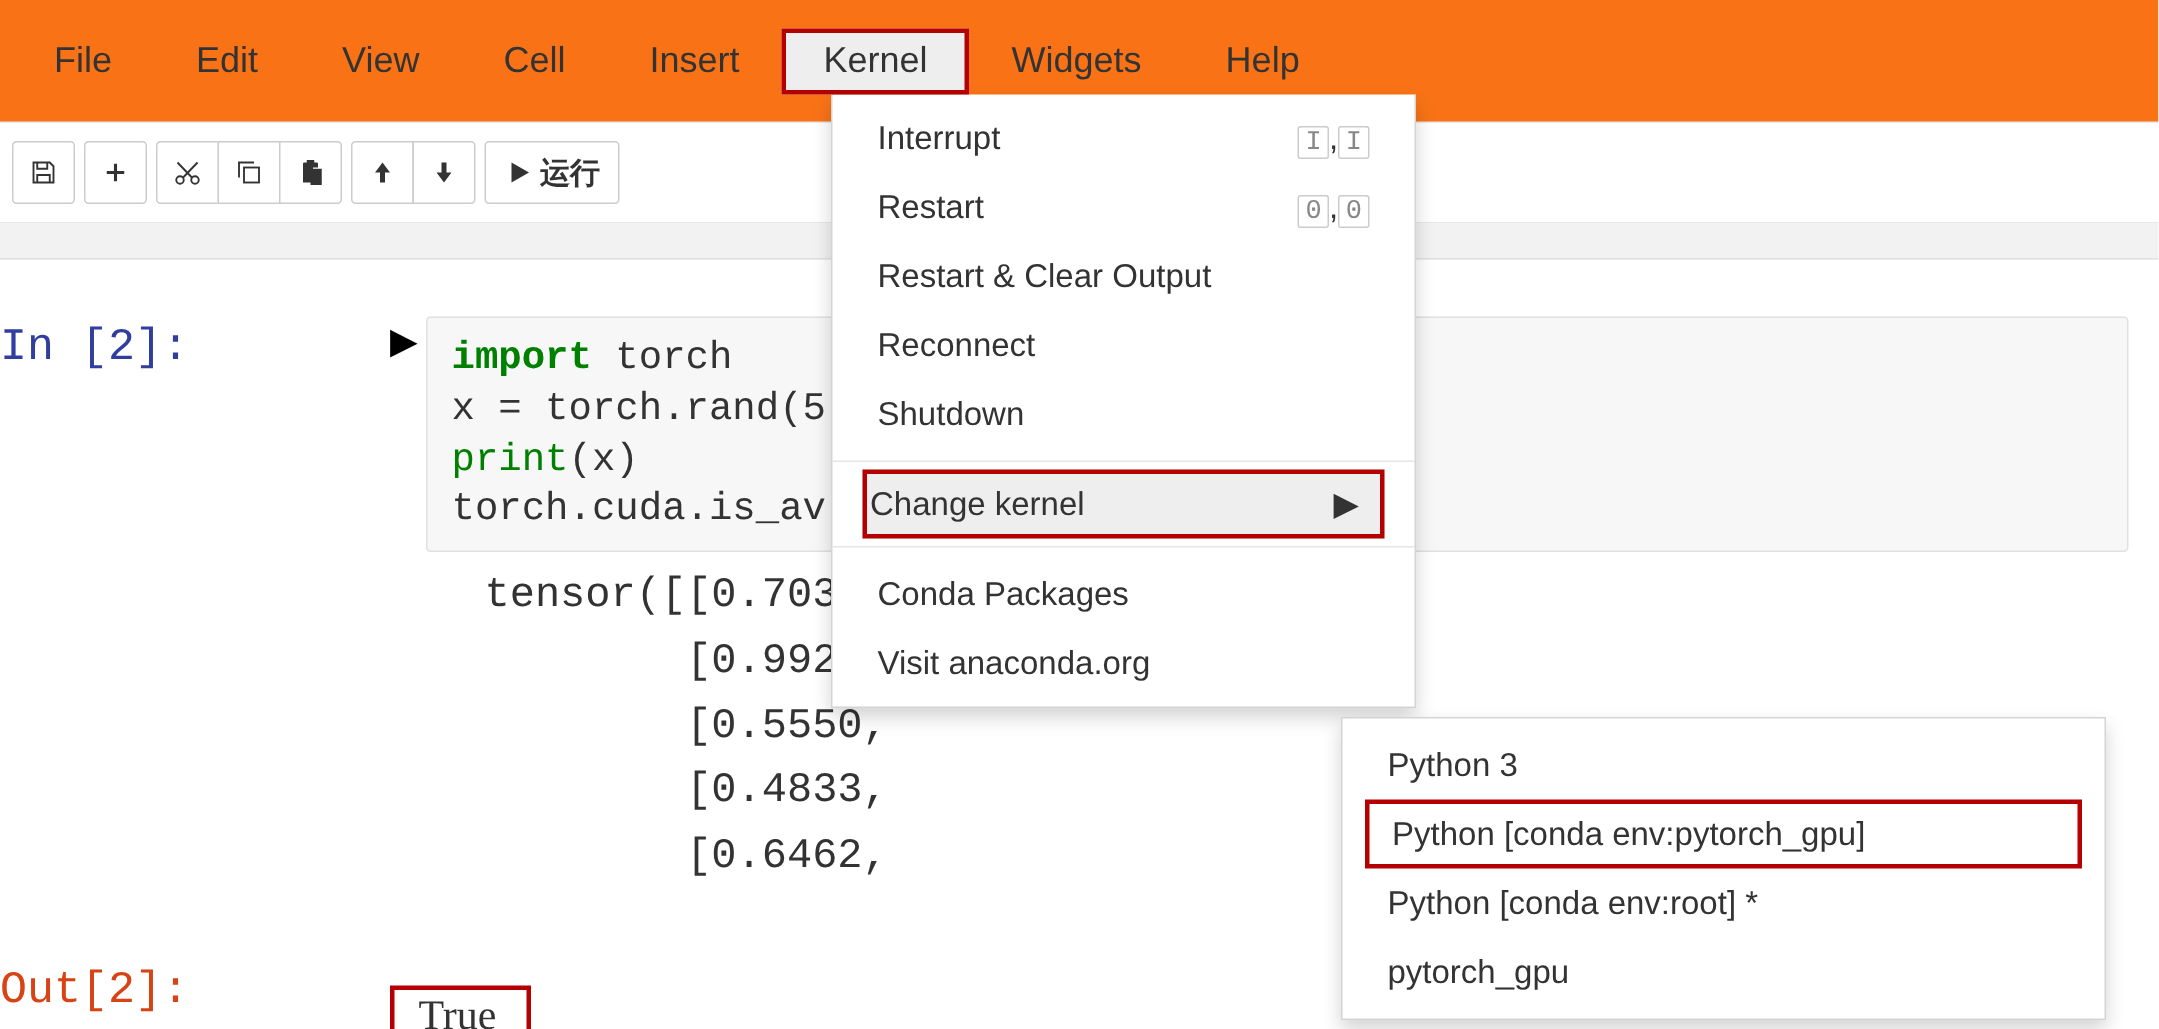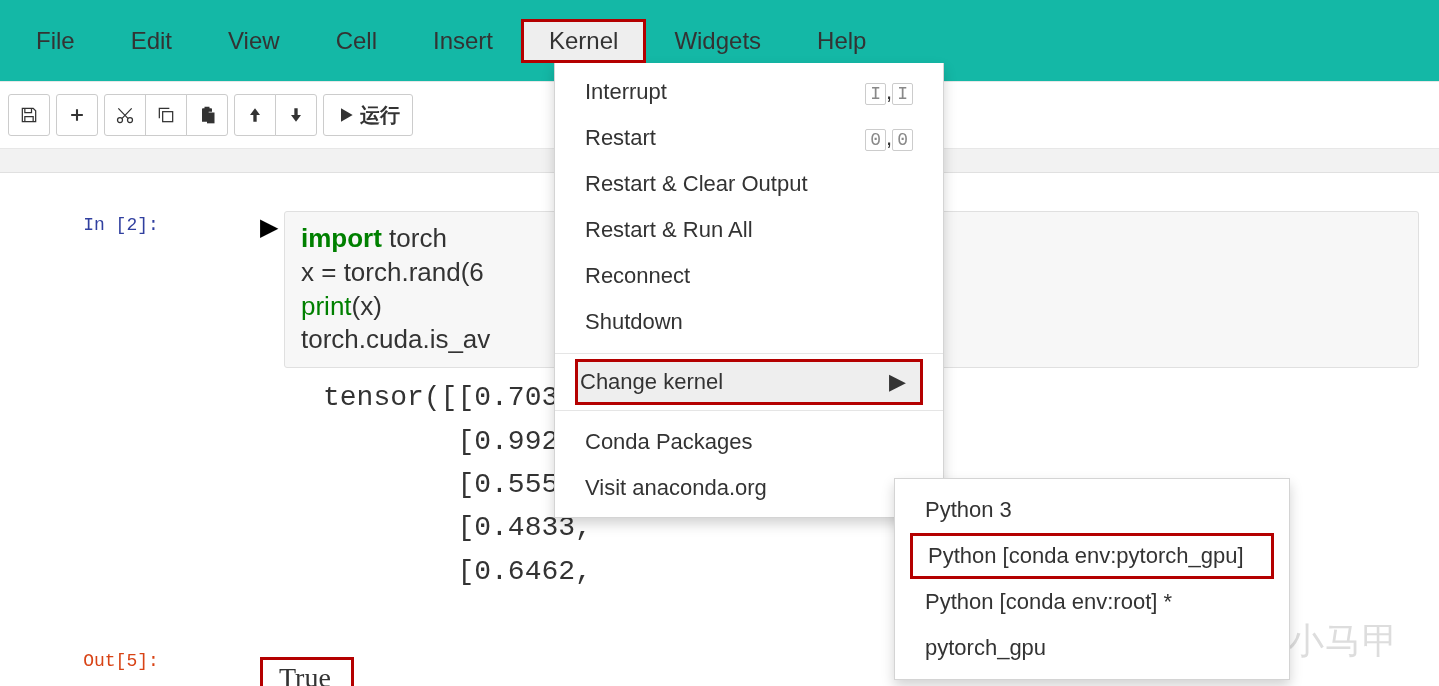--- a/index.html
+++ b/index.html
@@ -1,50 +1,50 @@
 <!DOCTYPE html>
 <html><head>
 <meta charset="utf-8">
 <style>
 * { box-sizing: border-box; }
 body { margin: 0; font-family: "Helvetica Neue", Helvetica, Arial, sans-serif; font-size: 14px; color: #333; background: #fff; width: 1439px; }
-.menubar { display: flex; background: #14b8a6; border-bottom: 1px solid #e7e7e7; height: 82px; align-items: center; padding: 0 8px; }
+.menubar { display: flex; background: #f97316; border-bottom: 1px solid #e7e7e7; height: 82px; align-items: center; padding: 0 8px; }
 .menubar .menu-item { padding: 8px 28px; font-size: 24px; color: #333; cursor: default; }
 .menubar .menu-item.active { border: 3px solid #b40000; background: #eee; padding: 5px 25px; position: relative; z-index: 20; }
 .toolbar { display: flex; align-items: center; padding: 12px 8px; border-bottom: 1px solid #e7e7e7; gap: 6px; background: #fff; }
 .btn { display: inline-flex; align-items: center; justify-content: center; min-width: 42px; height: 42px; border: 1px solid #ccc; border-radius: 3px; background: #fff; color: #333; font-size: 18px; padding: 0 8px; font-weight: bold; }
 .btn-group { display: inline-flex; }
 .btn-group .btn { border-radius: 0; margin-left: -1px; }
 .btn-group .btn:first-child { border-top-left-radius: 3px; border-bottom-left-radius: 3px; margin-left: 0; }
 .btn-group .btn:last-child { border-top-right-radius: 3px; border-bottom-right-radius: 3px; }
 .run-label { font-size: 20px; margin-left: 4px; }
 .separator-bar { height: 24px; background: #f2f2f2; border-bottom: 1px solid #e0e0e0; }
 .notebook-area { position: relative; padding: 30px 0 40px 0; }
 .cell { display: flex; padding: 8px 0; }
-.prompt { width: 260px; text-align: center; padding-right: 18px; font-family: "Courier New", monospace; font-size: 18px; padding-top: 4px; }
+.prompt { width: 260px; text-align: left; padding-right: 18px; font-family: "Courier New", monospace; font-size: 30px; padding-top: 4px; }
 .prompt.in { color: #303F9F; }
 .prompt.out { color: #D84315; }
 .input-area-wrap { display: flex; flex: 1; align-items: flex-start; }
 .collapser { width: 24px; color: #000; font-size: 24px; padding-top: 2px; }
-.code-box { background: #f7f7f7; border: 1px solid #e0e0e0; border-radius: 3px; padding: 10px 16px; font-family: Liberation Sans, sans-serif; font-size: 26px; line-height: 1.3; flex: 1; margin-right: 20px; }
+.code-box { background: #f7f7f7; border: 1px solid #e0e0e0; border-radius: 3px; padding: 10px 16px; font-family: Liberation Mono, monospace; font-size: 26px; line-height: 1.3; flex: 1; margin-right: 20px; }
 .c-kw { color: #008000; font-weight: bold; }
 .c-bi { color: #008000; }
 .output-text { font-family: "Courier New", monospace; font-size: 28px; line-height: 1.55; padding-left: 284px; white-space: pre; margin-left: 39px; }
 .out-row { display: flex; align-items: center; }
 .true-box { border: 3px solid #b40000; padding: 2px 20px 8px 16px; display: inline-block; font-family: Liberation Serif, serif; font-size: 28px; margin-top: 44px; }
 
 .dropdown { position: absolute; top: -110px; left: 554px; width: 390px; background: #fff; border: 1px solid #d4d4d4; border-top: none; box-shadow: 0 6px 12px rgba(0,0,0,.175); padding: 6px 0; z-index: 10; }
 .dropdown .ditem { padding: 10px 30px; font-size: 22px; color: #333; display: flex; justify-content: space-between; align-items: center; position: relative; }
 .dropdown .ditem.hover { background: #eee; }
 .dropdown .divider { height: 1px; background: #e5e5e5; margin: 8px 0; }
 .shortcut { font-family: "Courier New", monospace; border: 1px solid #ccc; border-radius: 2px; padding: 0 4px; font-size: 18px; color: #888; }
 .highlight-red { border: 3px solid #b40000; margin: -3px 20px; padding: 7px 2px !important; }
 .submenu-arrow { position: absolute; right: 14px; }
 
-.submenu { position: absolute; top: 305px; left: 894px; width: 396px; background: #fff; border: 1px solid #d4d4d4; box-shadow: 0 6px 12px rgba(0,0,0,.175); padding: 8px 0; z-index: 10; }
+.submenu { position: absolute; top: 305px; left: 894px; width: 510px; background: #fff; border: 1px solid #d4d4d4; box-shadow: 0 6px 12px rgba(0,0,0,.175); padding: 8px 0; z-index: 10; }
 .submenu .sitem { padding: 10px 30px; font-size: 22px; color: #333; }
 .submenu .highlight-red { margin: 0 15px; padding: 7px 15px !important; }
 
 .watermark { position: fixed; right: 40px; bottom: 20px; font-size: 36px; color: #ddd; font-weight: 300; pointer-events: none; letter-spacing: 1px; }
 
 svg.icon { width: 20px; height: 20px; stroke: #333; fill: none; stroke-width: 1.5; }
 svg.icon.fill { fill: #333; stroke: none; }
 </style>
 </head>
 <body>
@@ -136,21 +136,20 @@
   <div class="dropdown">
     <div class="ditem">
       <span>Interrupt</span>
       <span><span class="shortcut">I</span>,<span class="shortcut">I</span></span>
     </div>
     <div class="ditem">
       <span>Restart</span>
       <span><span class="shortcut">0</span>,<span class="shortcut">0</span></span>
     </div>
     <div class="ditem">Restart &amp; Clear Output</div>
-    <div class="ditem">Restart &amp; Run All</div>
     <div class="ditem">Reconnect</div>
     <div class="ditem">Shutdown</div>
     <div class="divider"></div>
     <div class="ditem hover highlight-red">
       <span>Change kernel</span>
       <span class="submenu-arrow">▶</span>
     </div>
     <div class="divider"></div>
     <div class="ditem">Conda Packages</div>
     <div class="ditem">Visit anaconda.org</div>
@@ -162,33 +161,33 @@
     <div class="sitem">Python [conda env:root] *</div>
     <div class="sitem">pytorch_gpu</div>
   </div>
 
   <div class="cell">
     <div class="prompt in">In [2]:</div>
     <div class="input-area-wrap">
       <div class="collapser">▶</div>
       <div class="code-box">
 <span class="c-kw">import</span><span> torch</span><br>
-<span>x = torch.rand(6</span><br>
+<span>x = torch.rand(5</span><br>
 <span class="c-bi">print</span><span>(x)</span><br>
 <span>torch.cuda.is_av</span>
       </div>
     </div>
   </div>
 
   <div class="output-text">tensor([[0.7031,
         [0.9929,
         [0.5550,
         [0.4833,
         [0.6462,</div>
 
   <div class="out-row" style="margin-top:20px">
-    <div class="prompt out" style="width:260px">Out[5]:</div>
+    <div class="prompt out" style="width:260px">Out[2]:</div>
     <div class="true-box">True</div>
   </div>
 
 </div>
 
 <div class="watermark">知乎 @虹膜小马甲</div>
 
 </body></html>

